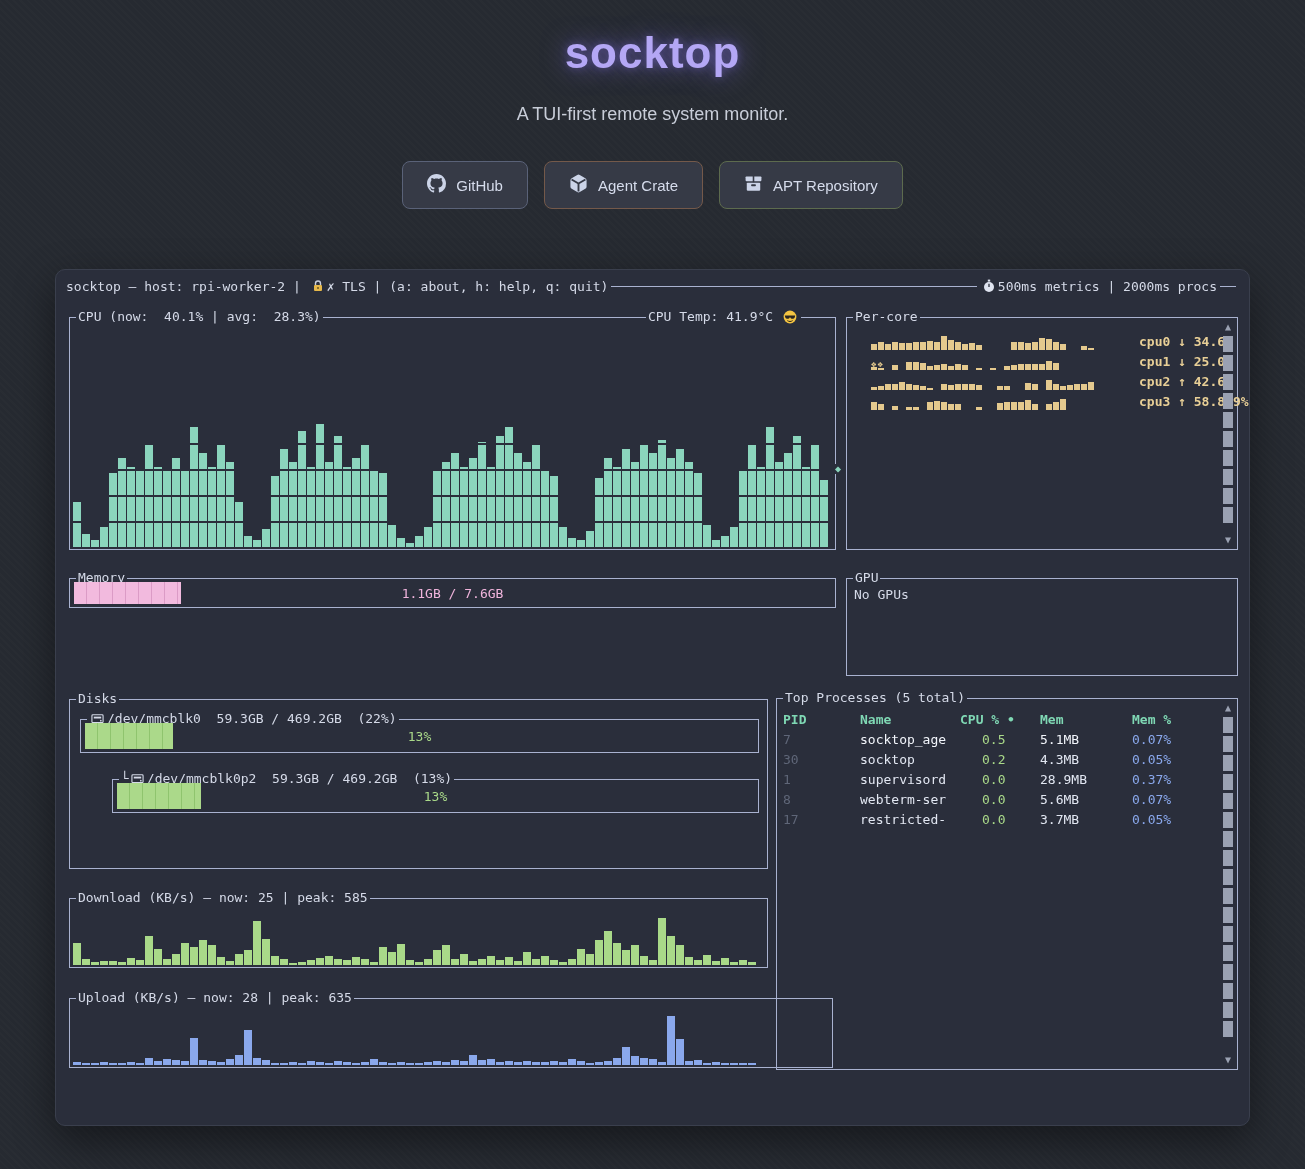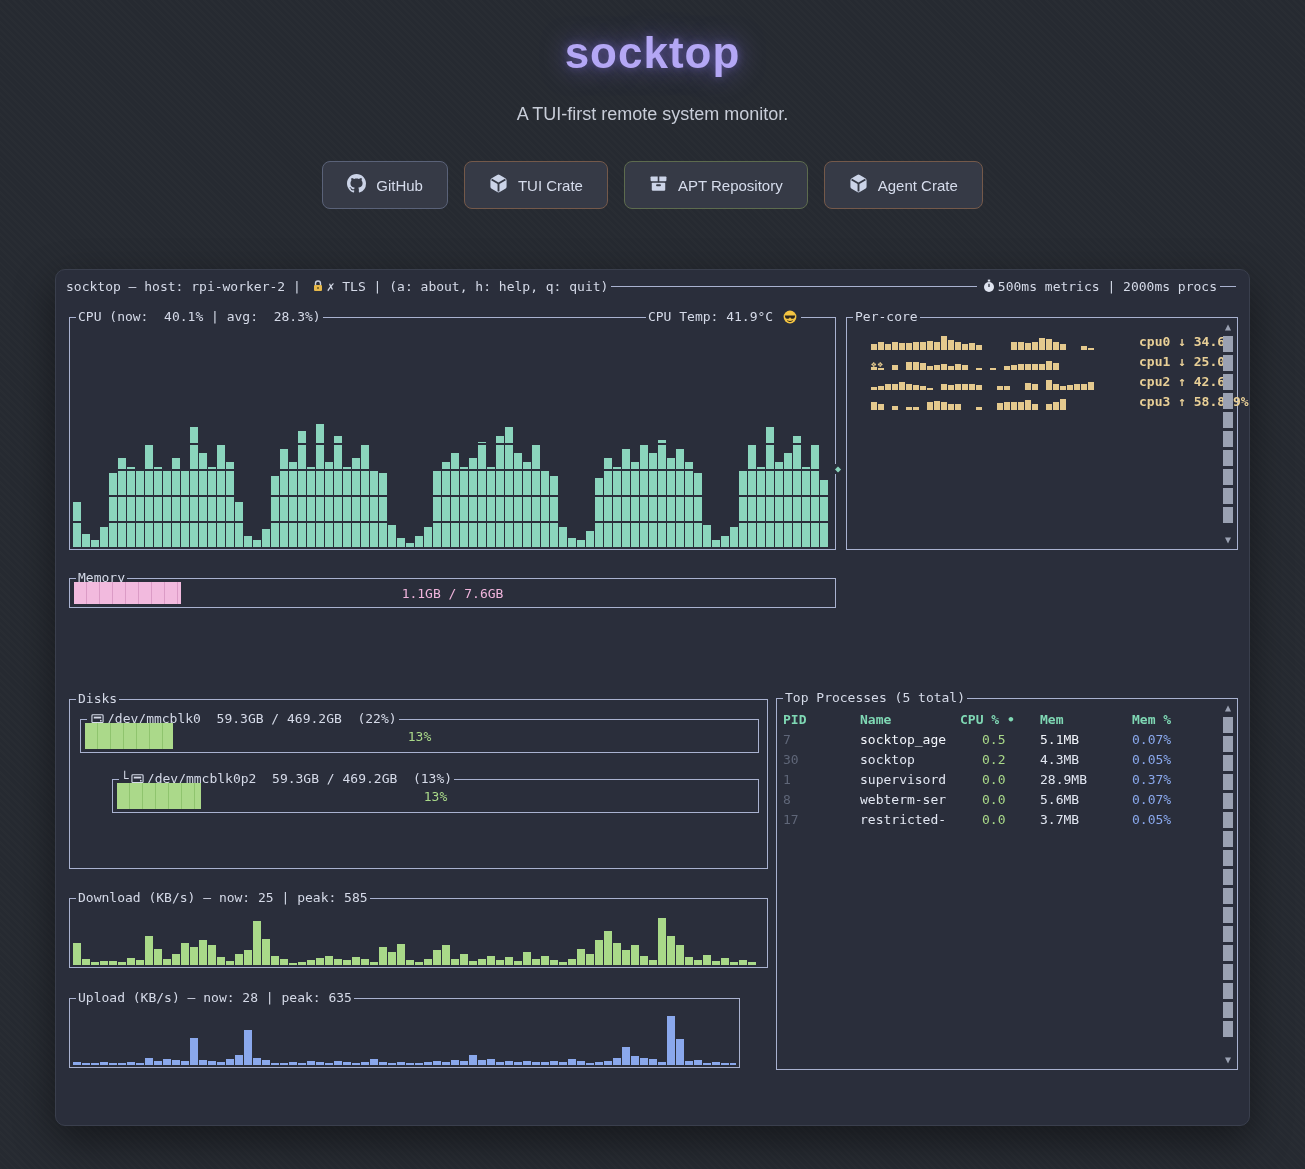--- a/index.html
+++ b/index.html
@@ -108,42 +108,32 @@
         <span>GitHub</span>
       </a>
       <a class="btn b-warm">
         <span class="ic">
           <svg viewBox="0 0 24 24" width="19" height="19" fill="none" stroke="#ccd4e8" stroke-width="2.4" stroke-linejoin="round">
               <path fill="#ccd4e8" d="M21 16V8a2 2 0 0 0-1-1.73l-7-4a2 2 0 0 0-2 0l-7 4A2 2 0 0 0 3 8v8a2 2 0 0 0 1 1.73l7 4a2 2 0 0 0 2 0l7-4A2 2 0 0 0 21 16z"></path>
               <polyline points="3.27 6.96 12 12.01 20.73 6.96" stroke="#363a46"></polyline>
               <line x1="12" y1="22.08" x2="12" y2="12" stroke="#363a46"></line>
             </svg>
         </span>
-        <span>TUI Crate</span>
+        <span>Agent Crate</span>
       </a>
       <a class="btn b-green">
         <span class="ic">
           <svg viewBox="0 0 24 24" width="19" height="19">
               <rect x="2" y="3" width="20" height="6" rx="1" fill="#ccd4e8"></rect>
               <rect x="3.5" y="11" width="17" height="10" rx="1" fill="#ccd4e8"></rect>
               <rect x="9" y="13" width="6" height="2.4" rx="1" fill="#363a46"></rect>
               <rect x="11" y="1.5" width="2" height="9" fill="#363a46"></rect>
             </svg>
         </span>
         <span>APT Repository</span>
-      </a>
-      <a class="btn b-warm">
-        <span class="ic">
-          <svg viewBox="0 0 24 24" width="19" height="19" fill="none" stroke="#ccd4e8" stroke-width="2.4" stroke-linejoin="round">
-              <path fill="#ccd4e8" d="M21 16V8a2 2 0 0 0-1-1.73l-7-4a2 2 0 0 0-2 0l-7 4A2 2 0 0 0 3 8v8a2 2 0 0 0 1 1.73l7 4a2 2 0 0 0 2 0l7-4A2 2 0 0 0 21 16z"></path>
-              <polyline points="3.27 6.96 12 12.01 20.73 6.96" stroke="#363a46"></polyline>
-              <line x1="12" y1="22.08" x2="12" y2="12" stroke="#363a46"></line>
-            </svg>
-        </span>
-        <span>Agent Crate</span>
       </a>
     </nav>
   </header>
 
   <section class="terminal">
 
     <div class="term-body">
 
       <div class="statusline">
         <span class="pre">socktop — host: rpi-worker-2 | </span>
@@ -438,20 +428,24 @@
           <span class="arr">▼</span>
         </div>
       </div>
 
       <div class="panel" style="left:13px; top:308px; width:767px; height:30px;">
         <span class="legend">Memory</span>
         <div class="meter-fill pinkf" style="width:14%;"></div>
         <div class="meter-text" style="color:var(--pink);">1.1GB / 7.6GB</div>
       </div>
 
+      <div class="panel" style="left:790px; top:308px; width:392px; height:98px;">
+        <span class="legend">GPU</span>
+        <div class="gpu-text">No GPUs</div>
+      </div>
 
 
       <div class="panel" style="left:13px; top:429px; width:699px; height:170px;">
         <span class="legend">Disks</span>
 
         <div class="panel" style="left:10px; top:19px; width:679px; height:34px;">
           <span class="legend">
             <span class="mini-icon">
               <svg viewBox="0 0 14 14" width="13" height="13">
                   <rect x="1" y="3" width="12" height="8.5" rx="1" fill="none" stroke="#d5dae8" stroke-width="1.2"></rect>
@@ -597,21 +591,21 @@
             <div class="bar" style="height: 10%;"></div>
             <div class="bar" style="height: 20%;"></div>
             <div class="bar" style="height: 8%;"></div>
             <div class="bar" style="height: 14%;"></div>
             <div class="bar" style="height: 6%;"></div>
             <div class="bar" style="height: 10%;"></div>
             <div class="bar" style="height: 5%;"></div>
           </div>
       </div>
 
-      <div class="panel" style="left:13px; top:728px; width:671px; height:70px;">
+      <div class="panel" style="left:13px; top:728px; width:764px; height:70px;">
         <span class="legend">Upload (KB/s) — now: 28 | peak: 635</span>
         <div class="bars bars-net bars-ul">
             <div class="bar" style="height: 5%;"></div>
             <div class="bar" style="height: 4%;"></div>
             <div class="bar" style="height: 4%;"></div>
             <div class="bar" style="height: 5%;"></div>
             <div class="bar" style="height: 4%;"></div>
             <div class="bar" style="height: 4%;"></div>
             <div class="bar" style="height: 5%;"></div>
             <div class="bar" style="height: 4%;"></div>

